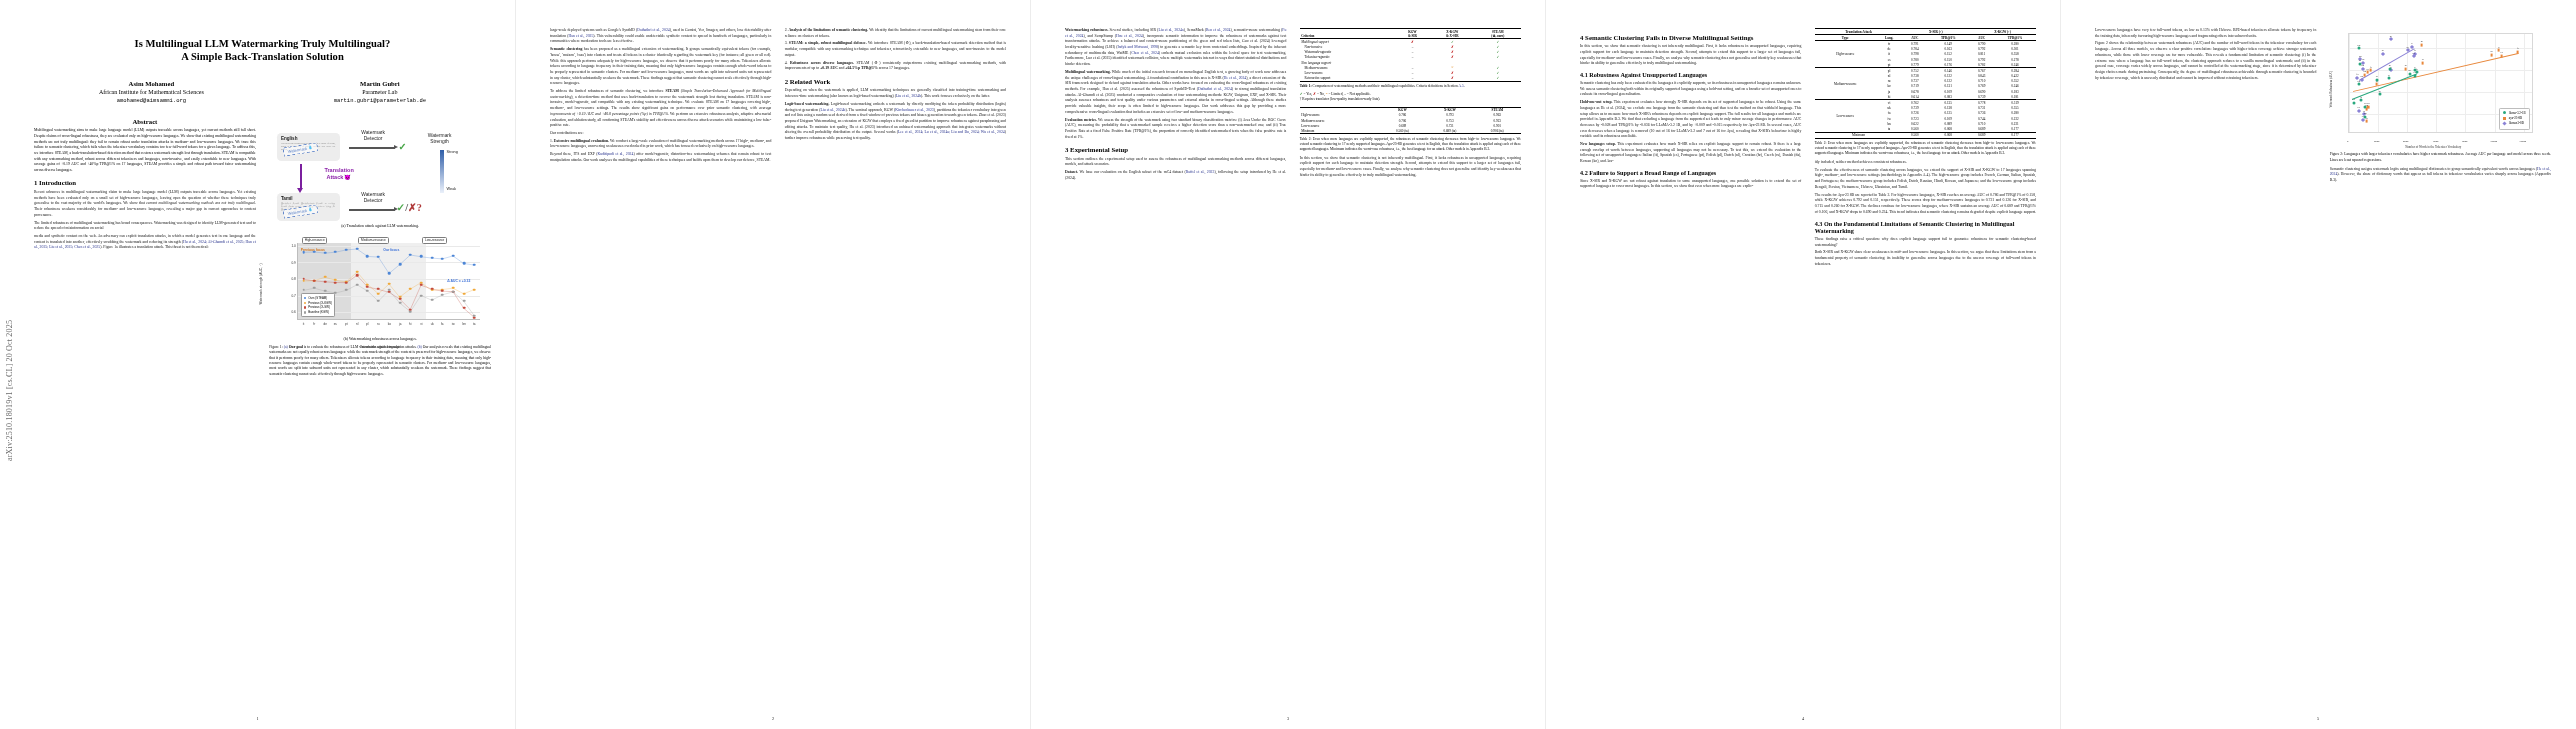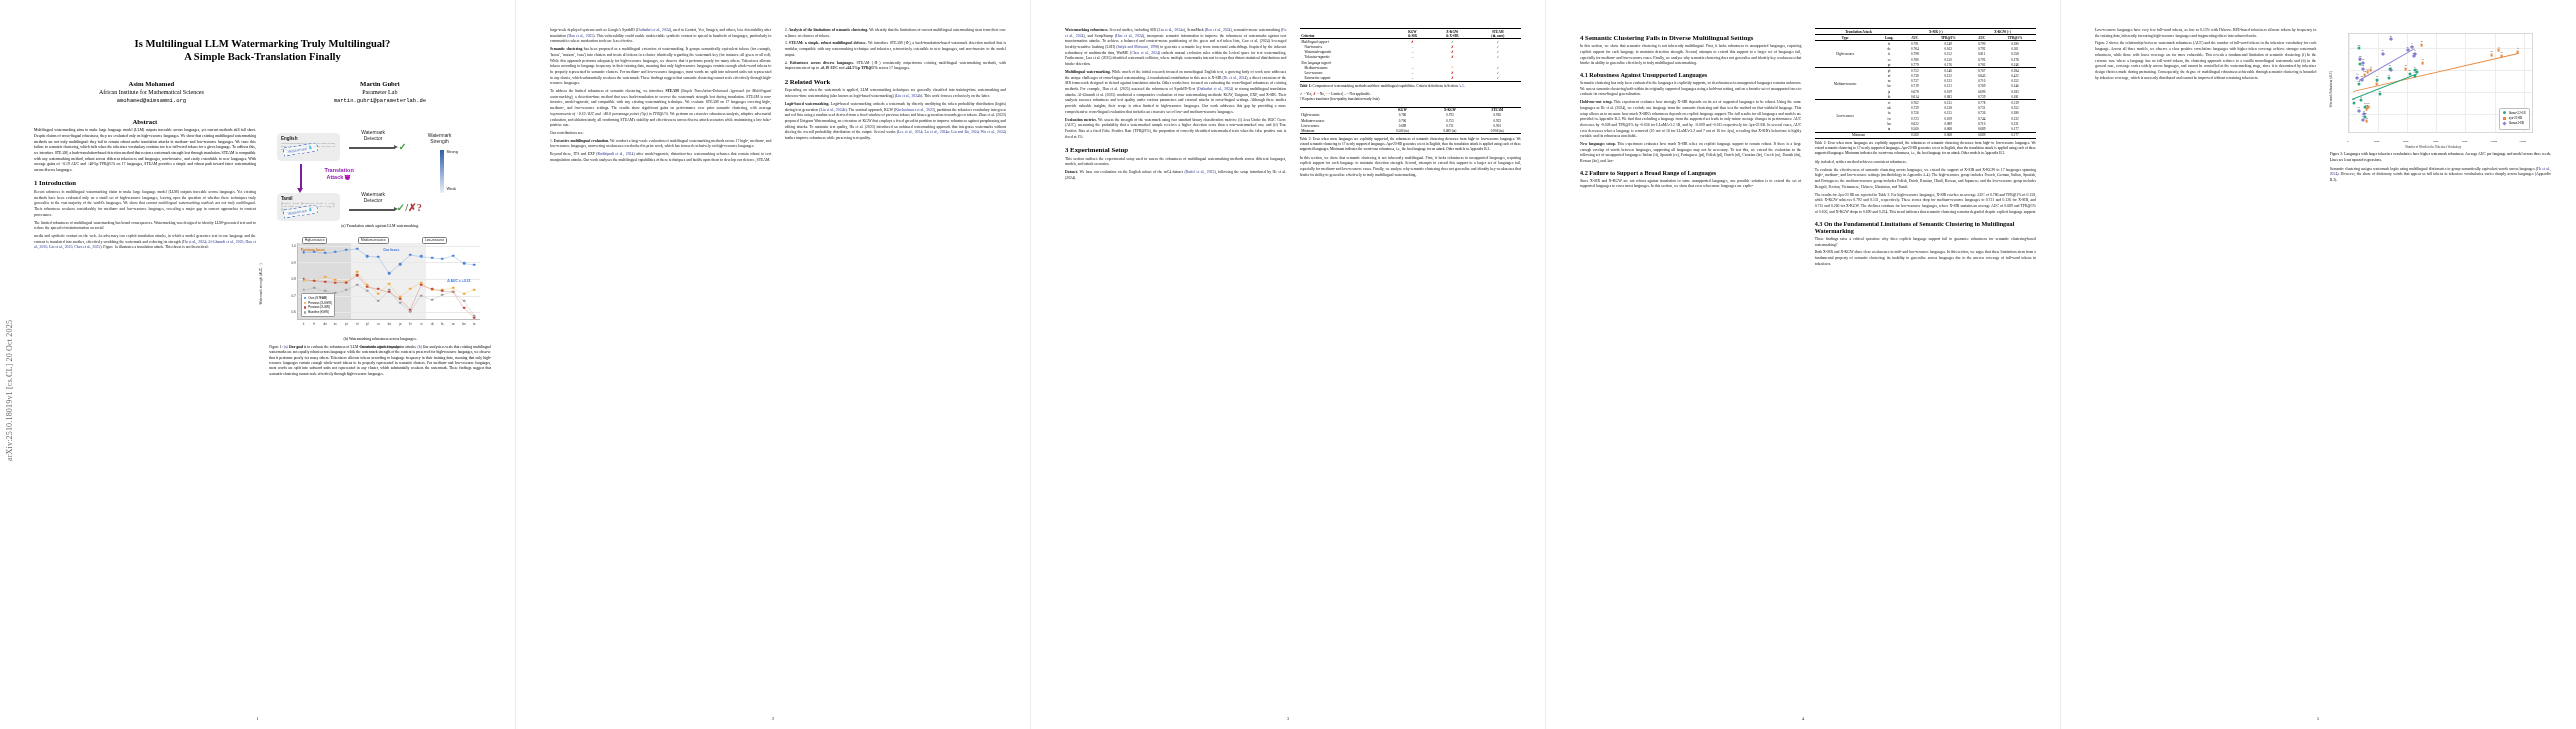--- a/index.html
+++ b/index.html
@@ -91,21 +91,21 @@
 </head>
 <body>
 
 <div class="viewer">
 
   <div class="page">
     <div class="arxiv-stamp">arXiv:2510.18019v1  [cs.CL]  20 Oct 2025</div>
 
     <div class="ttl">
       <div>Is Multilingual LLM Watermarking Truly Multilingual?</div>
-      <div>A Simple Back-Translation Finally</div>
+      <div>A Simple Back-Translation Solution</div>
     </div>
 
     <div class="authors">
       <div>
         <div class="au-name">Asim Mohamed</div>
         <div class="au-aff">African Institute for Mathematical Sciences</div>
         <div class="au-mail">amohamed@aimsammi.org</div>
       </div>
       <div>
         <div class="au-name">Martin Gubri</div>

